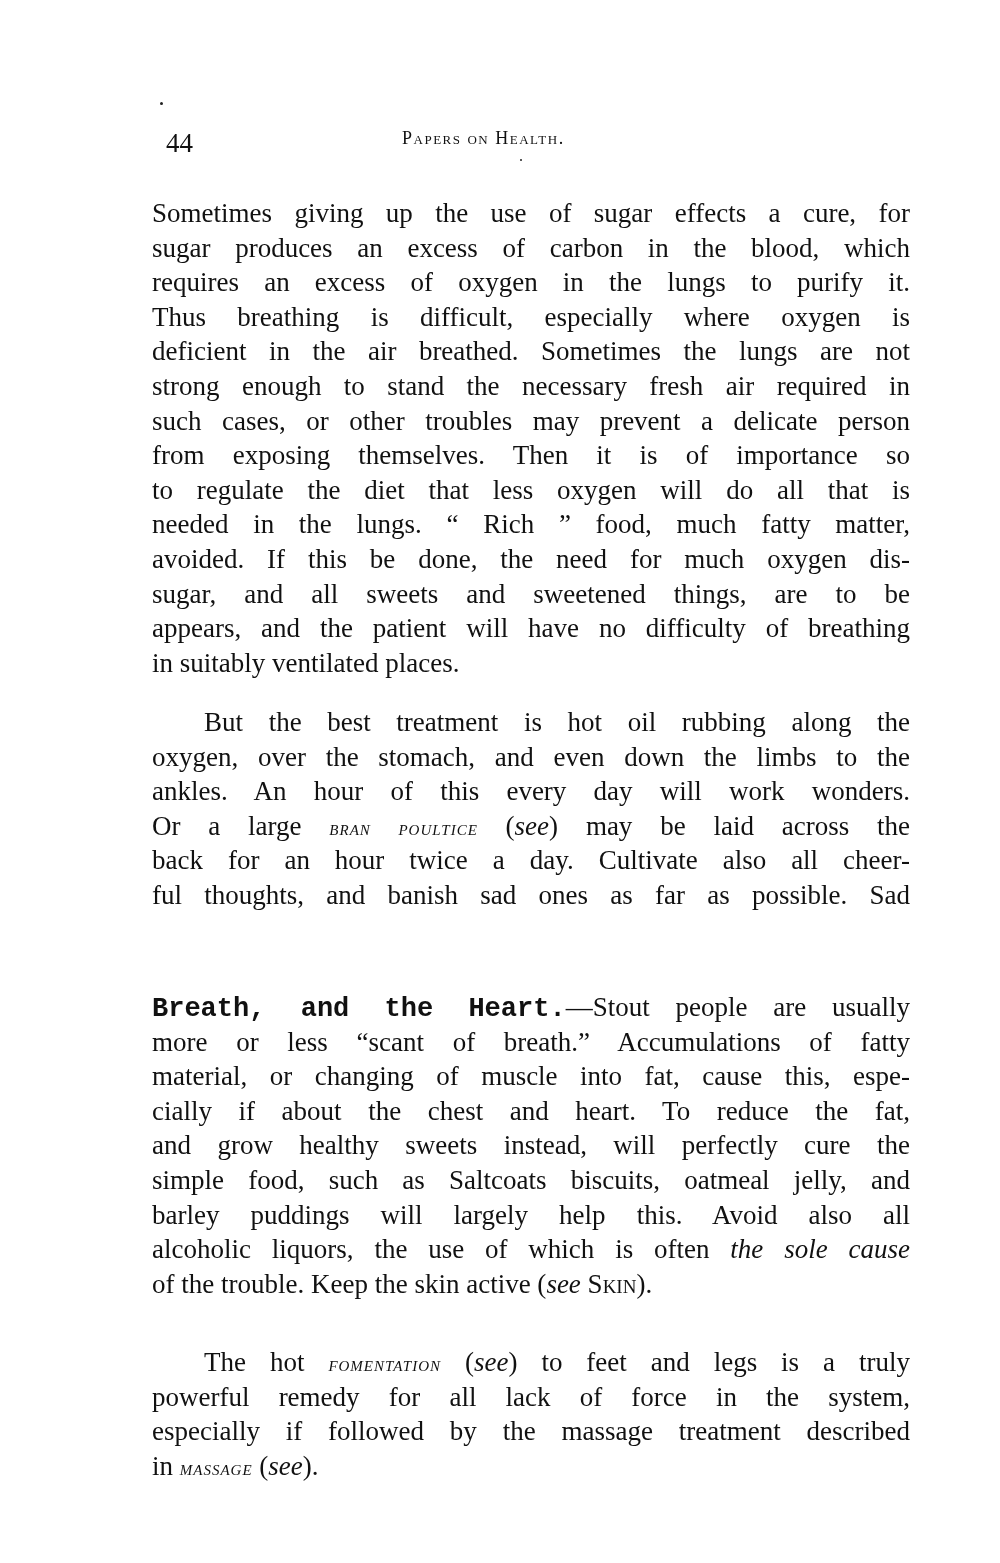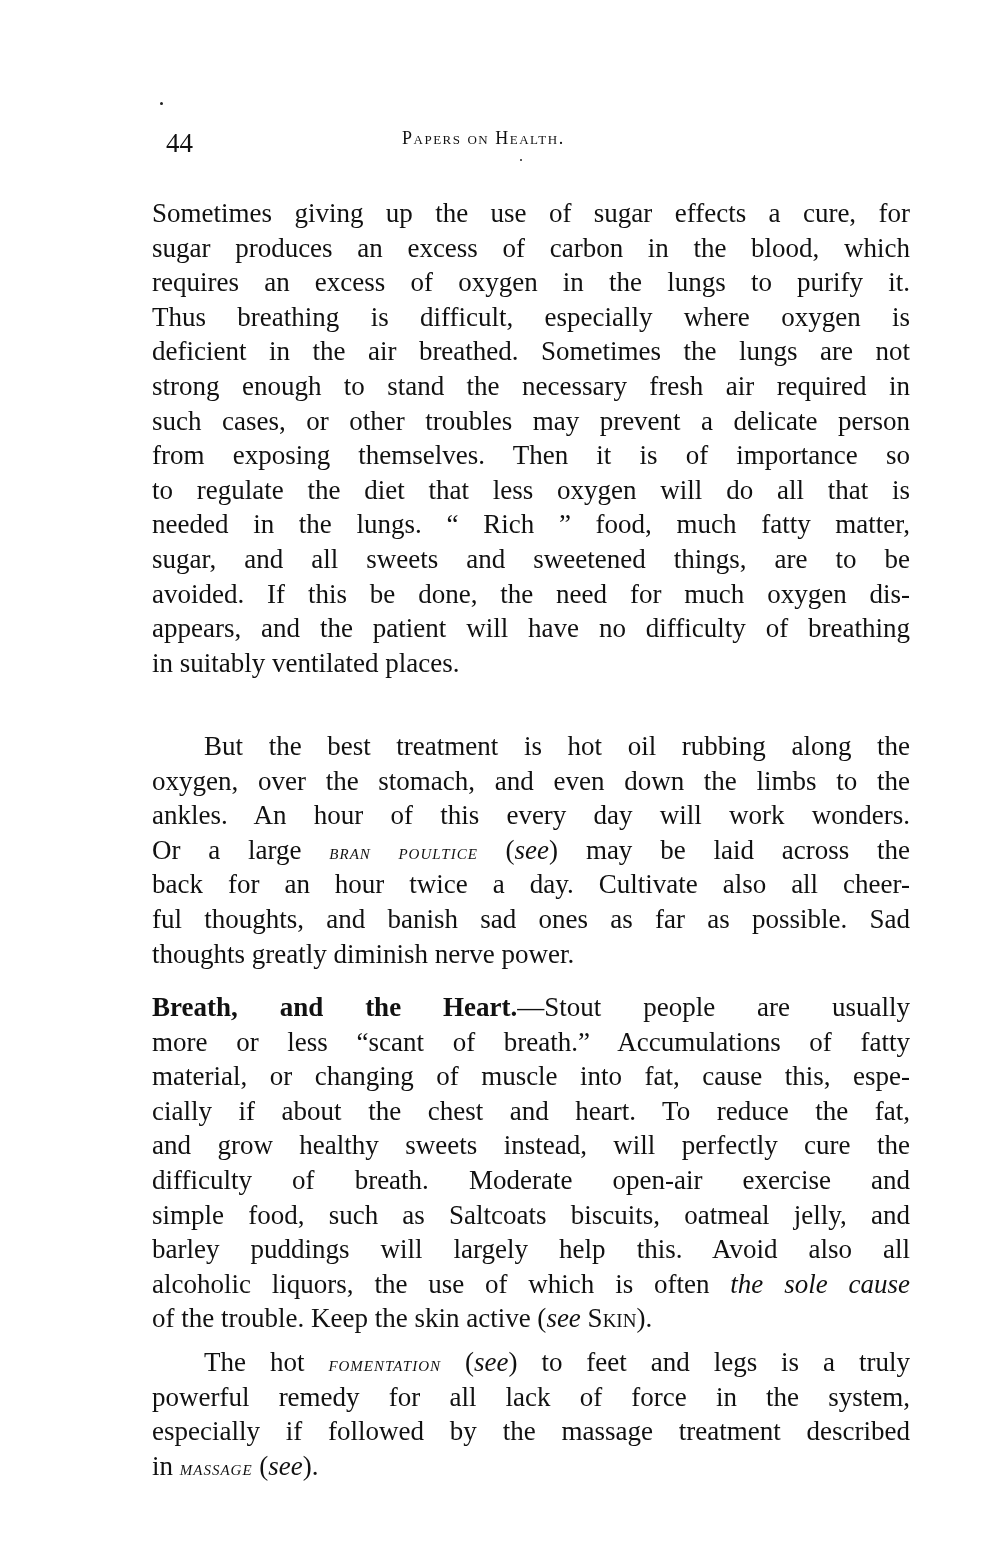--- a/index.html
+++ b/index.html
@@ -9,21 +9,21 @@
     .header { position: absolute; top: 128px; left: 152px; width: 758px; height: 36px; margin-left: 14px; }
     .page-num { position: absolute; left: 0; top: 0; font-size: 27px; }
     .running-title { position: absolute; left: 236px; top: 0; font-size: 18px; font-variant: small-caps; letter-spacing: 1.5px; }
     .para { position: absolute; left: 152px; width: 758px; font-size: 27px; line-height: 34.6px; }
     .line { display: block; height: 34.6px; white-space: nowrap; text-align: justify; text-align-last: justify; }
     .line.last { text-align-last: left; }
     .indent { padding-left: 52px; }
     .sc { font-variant: small-caps; font-size: 0.82em; letter-spacing: 1px; text-transform: lowercase; font-style: italic; }
     .sc-keep { font-variant: small-caps; }
     .it { font-style: italic; }
-    .heading { font-family: Liberation Serif, serif; font-weight: bold; font-size: 27px; }
+    .heading { font-family: Liberation Mono, monospace; font-weight: bold; font-size: 27px; }
   </style>
 </head>
 <body>
 
 <div>
   <span class="speck" style="left:160px; top:102px;"></span>
   <span class="speck" style="left:520px; top:159px; width:2px; height:2px;"></span>
 
   <div class="header">
     <span class="page-num">44</span>
@@ -34,43 +34,41 @@
     <span class="line">Sometimes giving up the use of sugar effects a cure, for</span>
     <span class="line">sugar produces an excess of carbon in the blood, which</span>
     <span class="line">requires an excess of oxygen in the lungs to purify it.</span>
     <span class="line">Thus breathing is difficult, especially where oxygen is</span>
     <span class="line">deficient in the air breathed. Sometimes the lungs are not</span>
     <span class="line">strong enough to stand the necessary fresh air required in</span>
     <span class="line">such cases, or other troubles may prevent a delicate person</span>
     <span class="line">from exposing themselves. Then it is of importance so</span>
     <span class="line">to regulate the diet that less oxygen will do all that is</span>
     <span class="line">needed in the lungs. “ Rich ” food, much fatty matter,</span>
+    <span class="line">avoided. If this be done, the need for much oxygen dis-</span>
     <span class="line">sugar, and all sweets and sweetened things, are to be</span>
-    <span class="line">avoided. If this be done, the need for much oxygen dis-</span>
     <span class="line">appears, and the patient will have no difficulty of breathing</span>
     <span class="line last">in suitably ventilated places.</span>
   </div>
 
-  <div class="para" style="top:705px;margin-top:24px;">
+  <div class="para" style="top:705px;">
     <span class="line indent">But the best treatment is hot oil rubbing along the</span>
     <span class="line">oxygen, over the stomach, and even down the limbs to the</span>
     <span class="line">ankles. An hour of this every day will work wonders.</span>
     <span class="line"><span>Or a large </span><span class="sc">BRAN POULTICE</span><span> (</span><span class="it">see</span><span>) may be laid across the</span></span>
     <span class="line">back for an hour twice a day. Cultivate also all cheer-</span>
     <span class="line">ful thoughts, and banish sad ones as far as possible. Sad</span>
-    <span class="line last">thoughts greatly diminish nerve power.</span>
   </div>
 
   <div class="para" style="top:990px;">
     <span class="line"><span class="heading">Breath, and the Heart.</span><span>—Stout people are usually</span></span>
     <span class="line">more or less “scant of breath.” Accumulations of fatty</span>
     <span class="line">material, or changing of muscle into fat, cause this, espe-</span>
     <span class="line">cially if about the chest and heart. To reduce the fat,</span>
     <span class="line">and grow healthy sweets instead, will perfectly cure the</span>
-    <span class="line">difficulty of breath. Moderate open-air exercise and</span>
     <span class="line">simple food, such as Saltcoats biscuits, oatmeal jelly, and</span>
     <span class="line">barley puddings will largely help this. Avoid also all</span>
     <span class="line"><span>alcoholic liquors, the use of which is often </span><span class="it">the sole cause</span></span>
     <span class="line last"><span>of the trouble. Keep the skin active (</span><span class="it">see</span> <span class="sc-keep">Skin</span><span>).</span></span>
   </div>
 
   <div class="para" style="top:1345px;">
     <span class="line indent"><span>The hot </span><span class="sc">FOMENTATION</span><span> (</span><span class="it">see</span><span>) to feet and legs is a truly</span></span>
     <span class="line">powerful remedy for all lack of force in the system,</span>
     <span class="line">especially if followed by the massage treatment described</span>

